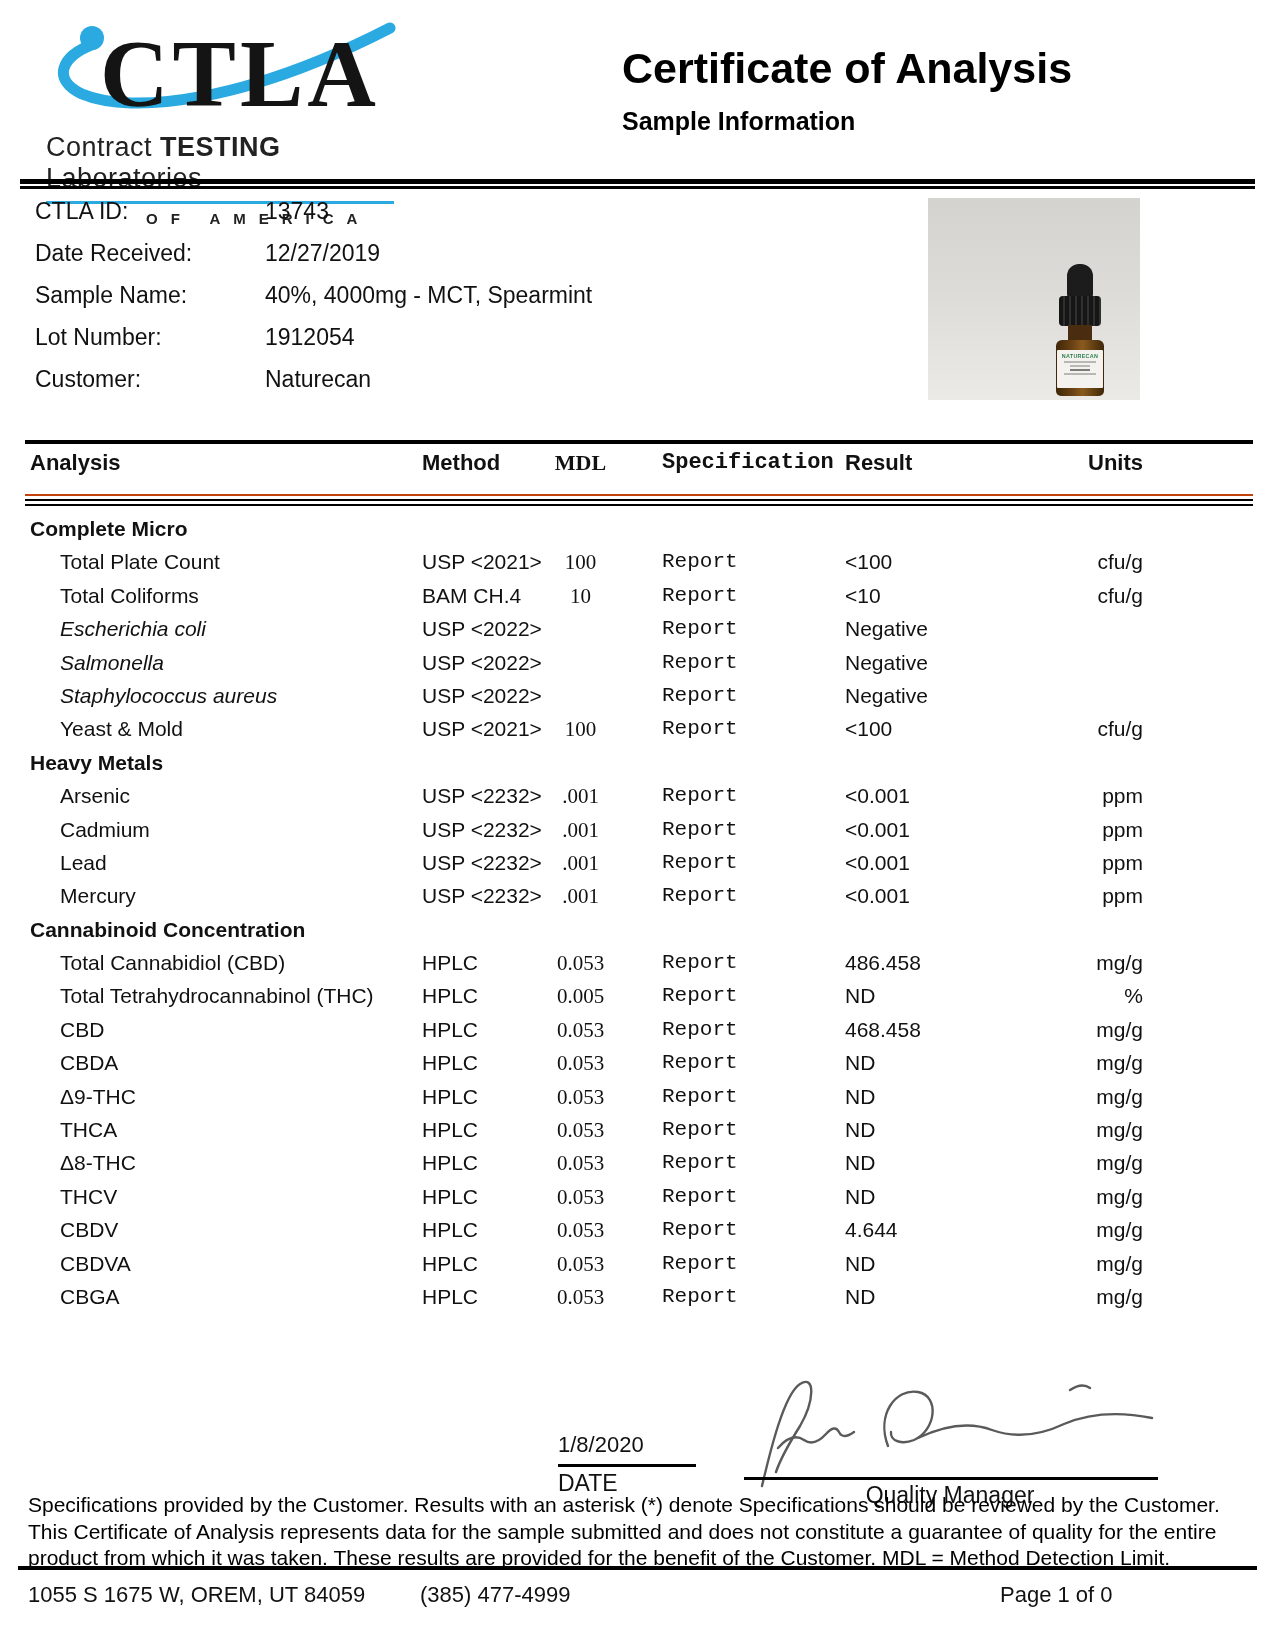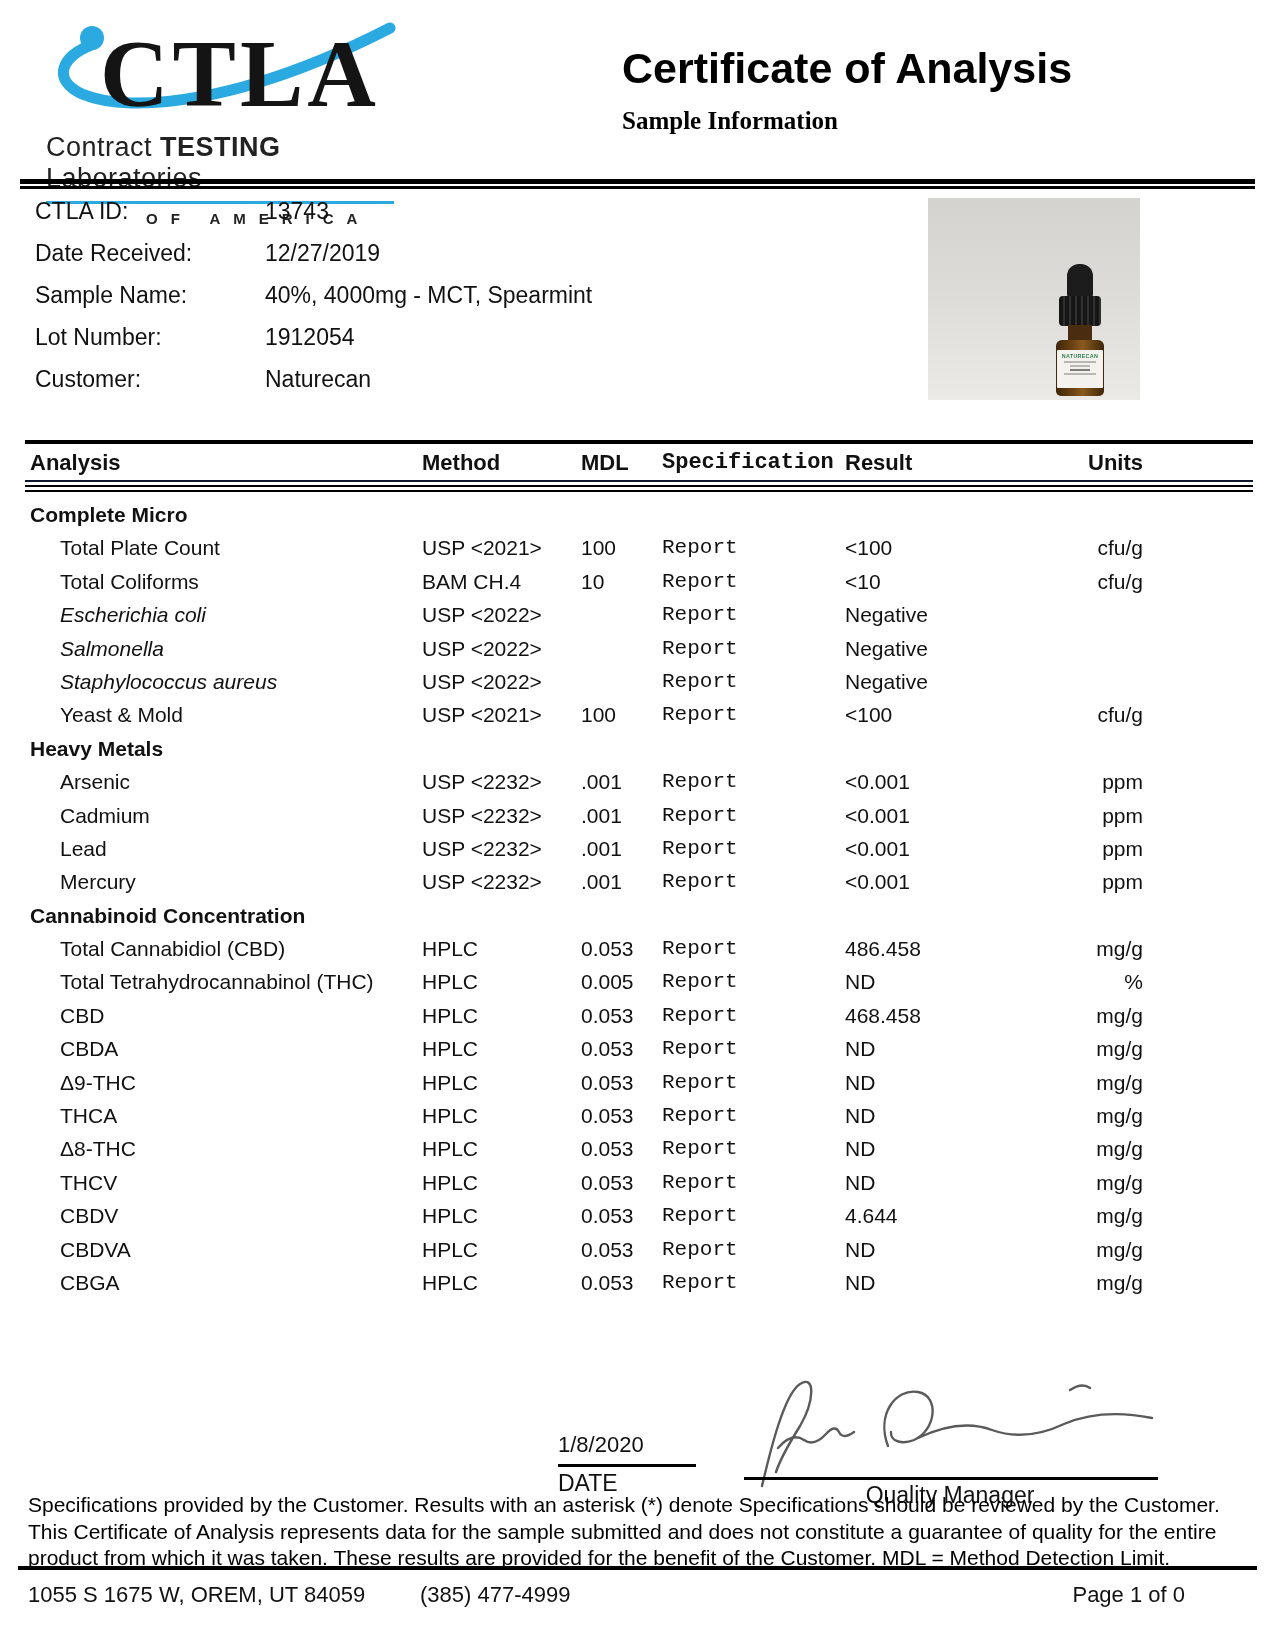--- a/index.html
+++ b/index.html
@@ -10,21 +10,21 @@
   
   .logo { position:absolute; left:28px; top:14px; width:380px; }
   .logo-line1 { margin-top:2px; font-size:27px; color:#222; letter-spacing:0.5px; padding-left:18px; }
   .logo-line1 b { font-weight:bold; }
   .logo-rule { margin:7px 0 6px 18px; width:348px; height:3px; }
   .logo-line2 { padding-left:118px; font-size:15px; font-weight:bold; letter-spacing:13px; color:#222; }
 
   
   .titles { position:absolute; left:622px; top:44px; width:560px; }
   .titles h1 { font-size:43px; font-weight:bold; letter-spacing:0px; color:#000; }
-  .titles h2 { font-size:25px; font-weight:bold; margin-top:14px; color:#000;font-family:Liberation Serif, serif; }
+  .titles h2 { font-size:25px; font-weight:bold; margin-top:14px; color:#000; }
 
   
   .double-rule { border-top:5px solid #000; border-bottom:3px solid #000; height:10px; }
   .top-rule { position:absolute; left:20px; top:179px; width:1235px; }
 
   
   .sample-info { position:absolute; left:35px; top:198px; width:860px; }
   .si-row { height:42px; font-size:23px; display:flex; }
   .si-label { width:230px; flex:0 0 230px; }
   .si-value { flex:1; }
@@ -40,28 +40,28 @@
   .body-glass { position:absolute; left:0; top:76px; width:48px; height:56px; background:linear-gradient(90deg,#3f2708,#6b4314 35%,#8a5a1e 55%,#3f2708); border-radius:6px 6px 5px 5px; }
   .label { position:absolute; left:1px; top:86px; width:46px; height:38px; background:#f4f2ee; border-radius:1px; text-align:center; overflow:hidden; }
   .label .brand { font-size:6px; font-weight:bold; color:#2e7d4f; letter-spacing:0.3px; margin-top:3px; transform:scale(0.9); }
   .label .bar { height:2px; background:#b9b7b2; margin:2px 7px 0 7px; }
   .label .bar.short { margin:2px 13px 0 13px; }
   .label .bar.dark { background:#7e7c78; }
 
   
   .results { position:absolute; left:25px; top:440px; width:1228px; }
   .table-top-rule { height:4px; background:#000; }
-  .thead { position:relative; height:38px; font-weight:bold; font-size:22px; border-bottom:2px solid #0f172a; }
+  .thead { position:relative; height:52px; font-weight:bold; font-size:22px; border-bottom:2px solid #c2410c; }
   .thead span { position:absolute; top:6px; }
   .head-rule { border-top:2px solid #000; border-bottom:2px solid #000; height:7px; margin-top:3px; }
 
   .c-analysis { position:absolute; left:5px; }
   .row .c-analysis { left:35px; }
   .c-method   { position:absolute; left:397px; }
-  .c-mdl      { position:absolute; left:556px; width:75px; text-align:left; }
+  .c-mdl      { position:absolute; left:518px; width:75px; text-align:center;font-family:Liberation Serif, serif; }
   .c-spec     { position:absolute; left:637px;font-family:Liberation Mono, monospace; }
   .c-result   { position:absolute; left:820px; }
   .c-units    { position:absolute; left:1015px; width:103px; text-align:right; }
 
   .tbody { position:relative; margin-top:6px; }
   .sec-header { position:relative; height:33.4px; font-weight:bold; font-size:21px; padding-top:5px; }
   .sec-header .c-analysis { top:5px; }
   .row { position:relative; height:33.4px; font-size:21px; }
   .row span { position:absolute; top:5px; }
   .row .italic { font-style:italic; }
@@ -74,21 +74,21 @@
   .sign-svg { position:absolute; left:0; top:0; }
   .sign-line { position:absolute; left:6px; top:109px; width:414px; height:3px; background:#000; }
   .sign-label { position:absolute; left:0; top:114px; width:424px; text-align:center; font-size:23px; }
 
   
   .disclaimer { position:absolute; left:28px; top:1492px; width:1226px; font-size:21px; line-height:1.27; color:#000; }
   .footer-rule { position:absolute; left:18px; top:1566px; width:1239px; height:4px; background:#000; }
   .footer { position:absolute; left:0; top:1582px; width:1275px; font-size:22px; }
   .f-address { position:absolute; left:28px; }
   .f-phone { position:absolute; left:420px; }
-  .f-page { position:absolute; left:1000px; width:185px; text-align:right; }
+  .f-page { position:absolute; left:1000px; width:185px; text-align:left; }
 </style>
 </head>
 <body>
 
 <div class="page">
 
   <div class="logo">
     <svg width="380" height="112" viewBox="0 0 380 112">
       <path d="M 66 30 C 32 42 24 66 54 80 C 104 101 218 88 362 14" fill="none" stroke="#2BAAE1" stroke-width="11" stroke-linecap="round"></path>
       <circle cx="64" cy="24" r="12" fill="#2BAAE1"></circle>

